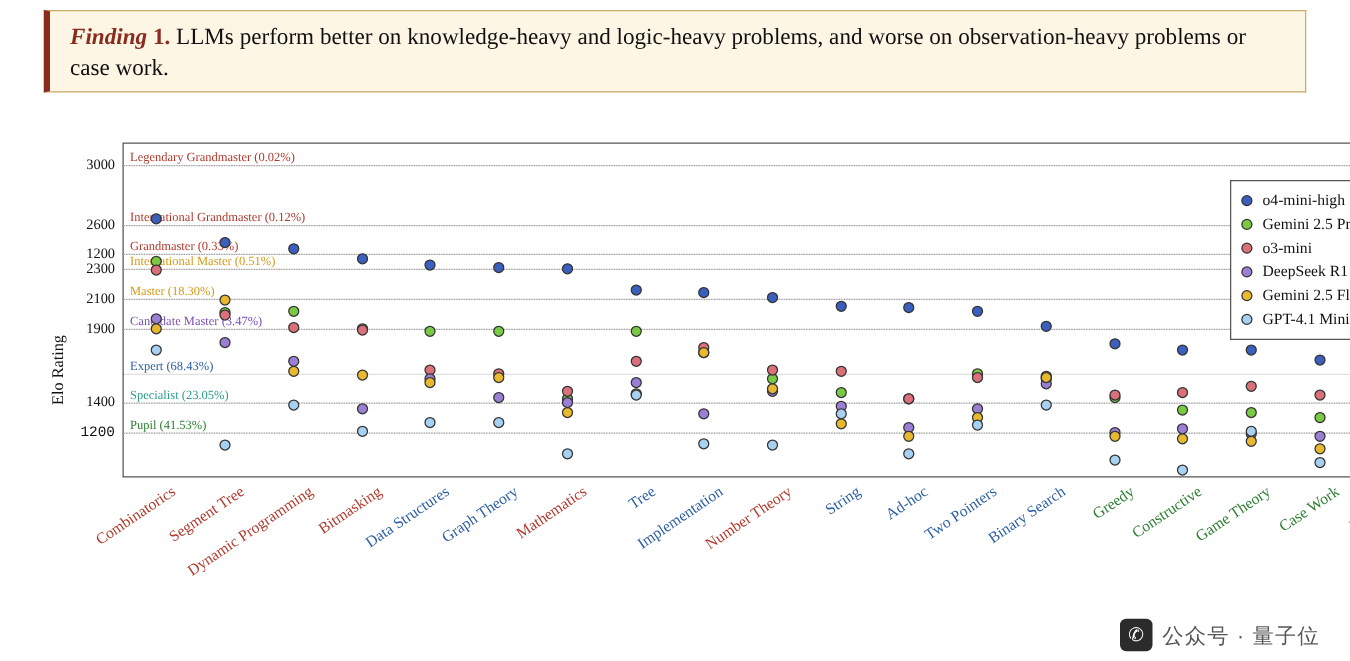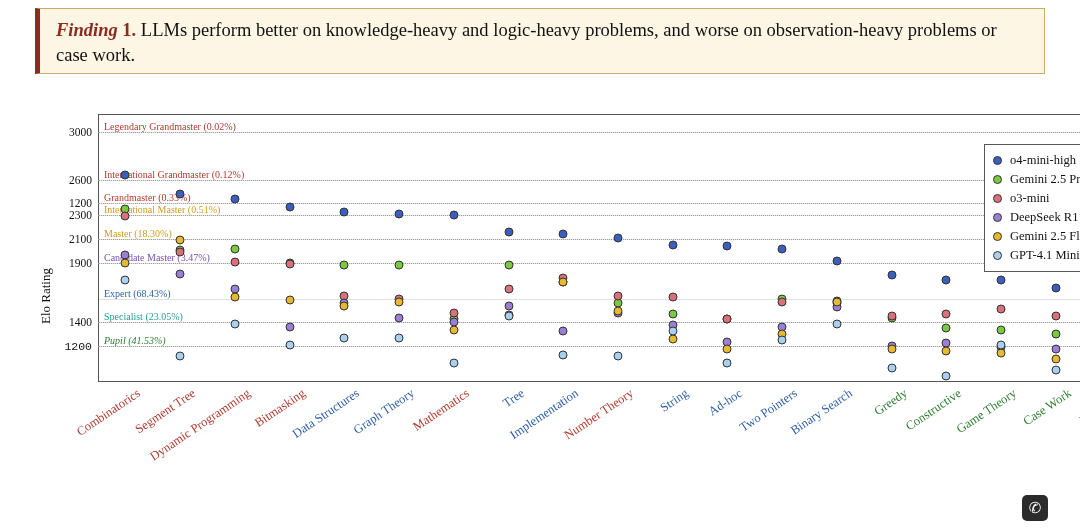--- a/index.html
+++ b/index.html
@@ -114,21 +114,21 @@
         <div class="ranklabel" style="top: 90.2444px; left: 6px; color: rgb(212, 154, 26);">International Master (0.51%)</div>
         <div class="rankline" style="top: 125.067px;"></div>
         <div class="ranklabel" style="top: 114.067px; left: 6px; color: rgb(212, 154, 26);">Master (18.30%)</div>
         <div class="rankline" style="top: 148.889px;"></div>
         <div class="ranklabel" style="top: 137.889px; left: 6px; color: rgb(122, 79, 181);">Candidate Master (3.47%)</div>
         <div class="rankline" style="top: 184.622px;"></div>
         <div class="ranklabel" style="top: 173.622px; left: 6px; color: rgb(46, 95, 163);">Expert (68.43%)</div>
         <div class="rankline" style="top: 208.444px;"></div>
         <div class="ranklabel" style="top: 197.444px; left: 6px; color: rgb(42, 157, 143);">Specialist (23.05%)</div>
         <div class="rankline" style="top: 232.267px;"></div>
-        <div class="ranklabel" style="top: 221.267px; left: 6px; color: rgb(46, 125, 50); font-style: italic;">Pupil (41.53%)</div>
+        <div class="ranklabel" style="top: 221.267px; left: 6px; color: rgb(46, 125, 50);">Pupil (41.53%)</div>
       </div>
     <div id="layer-points">
         <div class="pt" title="o4-mini-high / Combinatorics: 2640" style="left: 27.3684px; top: 60.7467px; background: rgb(59, 95, 191);"></div>
         <div class="pt" title="o4-mini-high / Segment Tree: 2480" style="left: 82.1053px; top: 79.8044px; background: rgb(59, 95, 191);"></div>
         <div class="pt" title="o4-mini-high / Dynamic Programming: 2440" style="left: 136.842px; top: 84.5689px; background: rgb(59, 95, 191);"></div>
         <div class="pt" title="o4-mini-high / Bitmasking: 2370" style="left: 191.579px; top: 92.9067px; background: rgb(59, 95, 191);"></div>
         <div class="pt" title="o4-mini-high / Data Structures: 2330" style="left: 246.316px; top: 97.6711px; background: rgb(59, 95, 191);"></div>
         <div class="pt" title="o4-mini-high / Graph Theory: 2310" style="left: 301.053px; top: 100.053px; background: rgb(59, 95, 191);"></div>
         <div class="pt" title="o4-mini-high / Mathematics: 2300" style="left: 355.789px; top: 101.244px; background: rgb(59, 95, 191);"></div>
         <div class="pt" title="o4-mini-high / Tree: 2160" style="left: 410.526px; top: 117.92px; background: rgb(59, 95, 191);"></div>
@@ -278,13 +278,14 @@
         <div class="lgrow">
           <span class="lgdot" style="background: rgb(168, 208, 240);"></span>
           <span class="lgtxt">GPT-4.1 Mini</span>
         </div>
       </div>
   </div>
 </div>
 
 <div id="watermark">
   <div id="wm-logo">✆</div>
+  <div id="wm-text">公众号 · 量子位</div>
 </div>
 
 </body></html>

